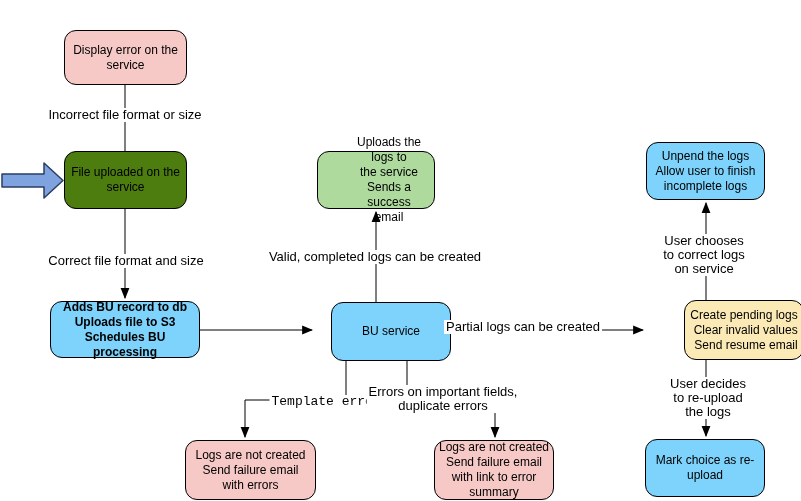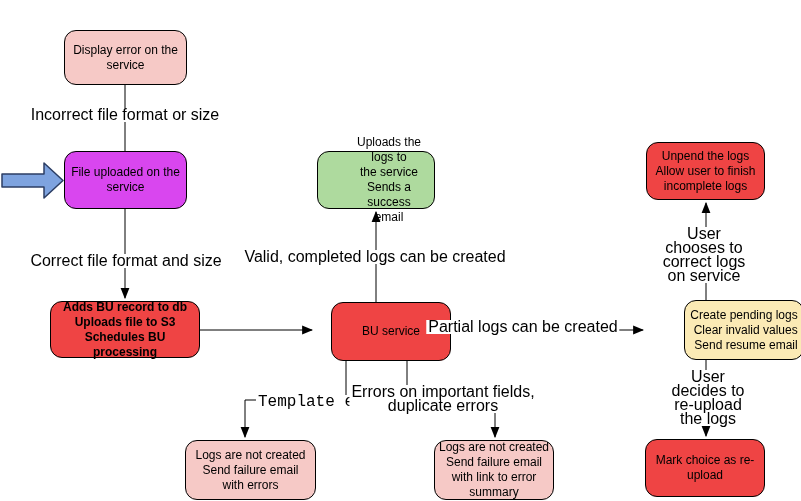--- a/index.html
+++ b/index.html
@@ -25,29 +25,29 @@
     align-items: center;
     justify-content: center;
     text-align: center;
     font-size: 12px;
     line-height: 15px;
     color: #000000;
     padding: 2px;
   }
   .node-label { white-space: pre-line; }
   .fill-pink   { background: #F6C9C6; }
-  .fill-blue   { background: #d946ef; }
+  .fill-blue   { background: #4d7c0f; }
   .fill-green  { background: #AEDA9E; padding-left: 28px; }
   .fill-yellow { background: #FBEAB5; }
-  .fill-white  { background: #ef4444; }
+  .fill-white  { background: #7dd3fc; }
   .edge-label {
     position: absolute;
     transform: translate(-50%, -50%);
     background: #ffffff;
-    font-size: 16px;
+    font-size: 13px;
     line-height: 14px;
     color: #000000;
     text-align: center;
     white-space: pre-line;
     padding: 0 2px;
   }
 </style>
 </head>
 <body>
 

